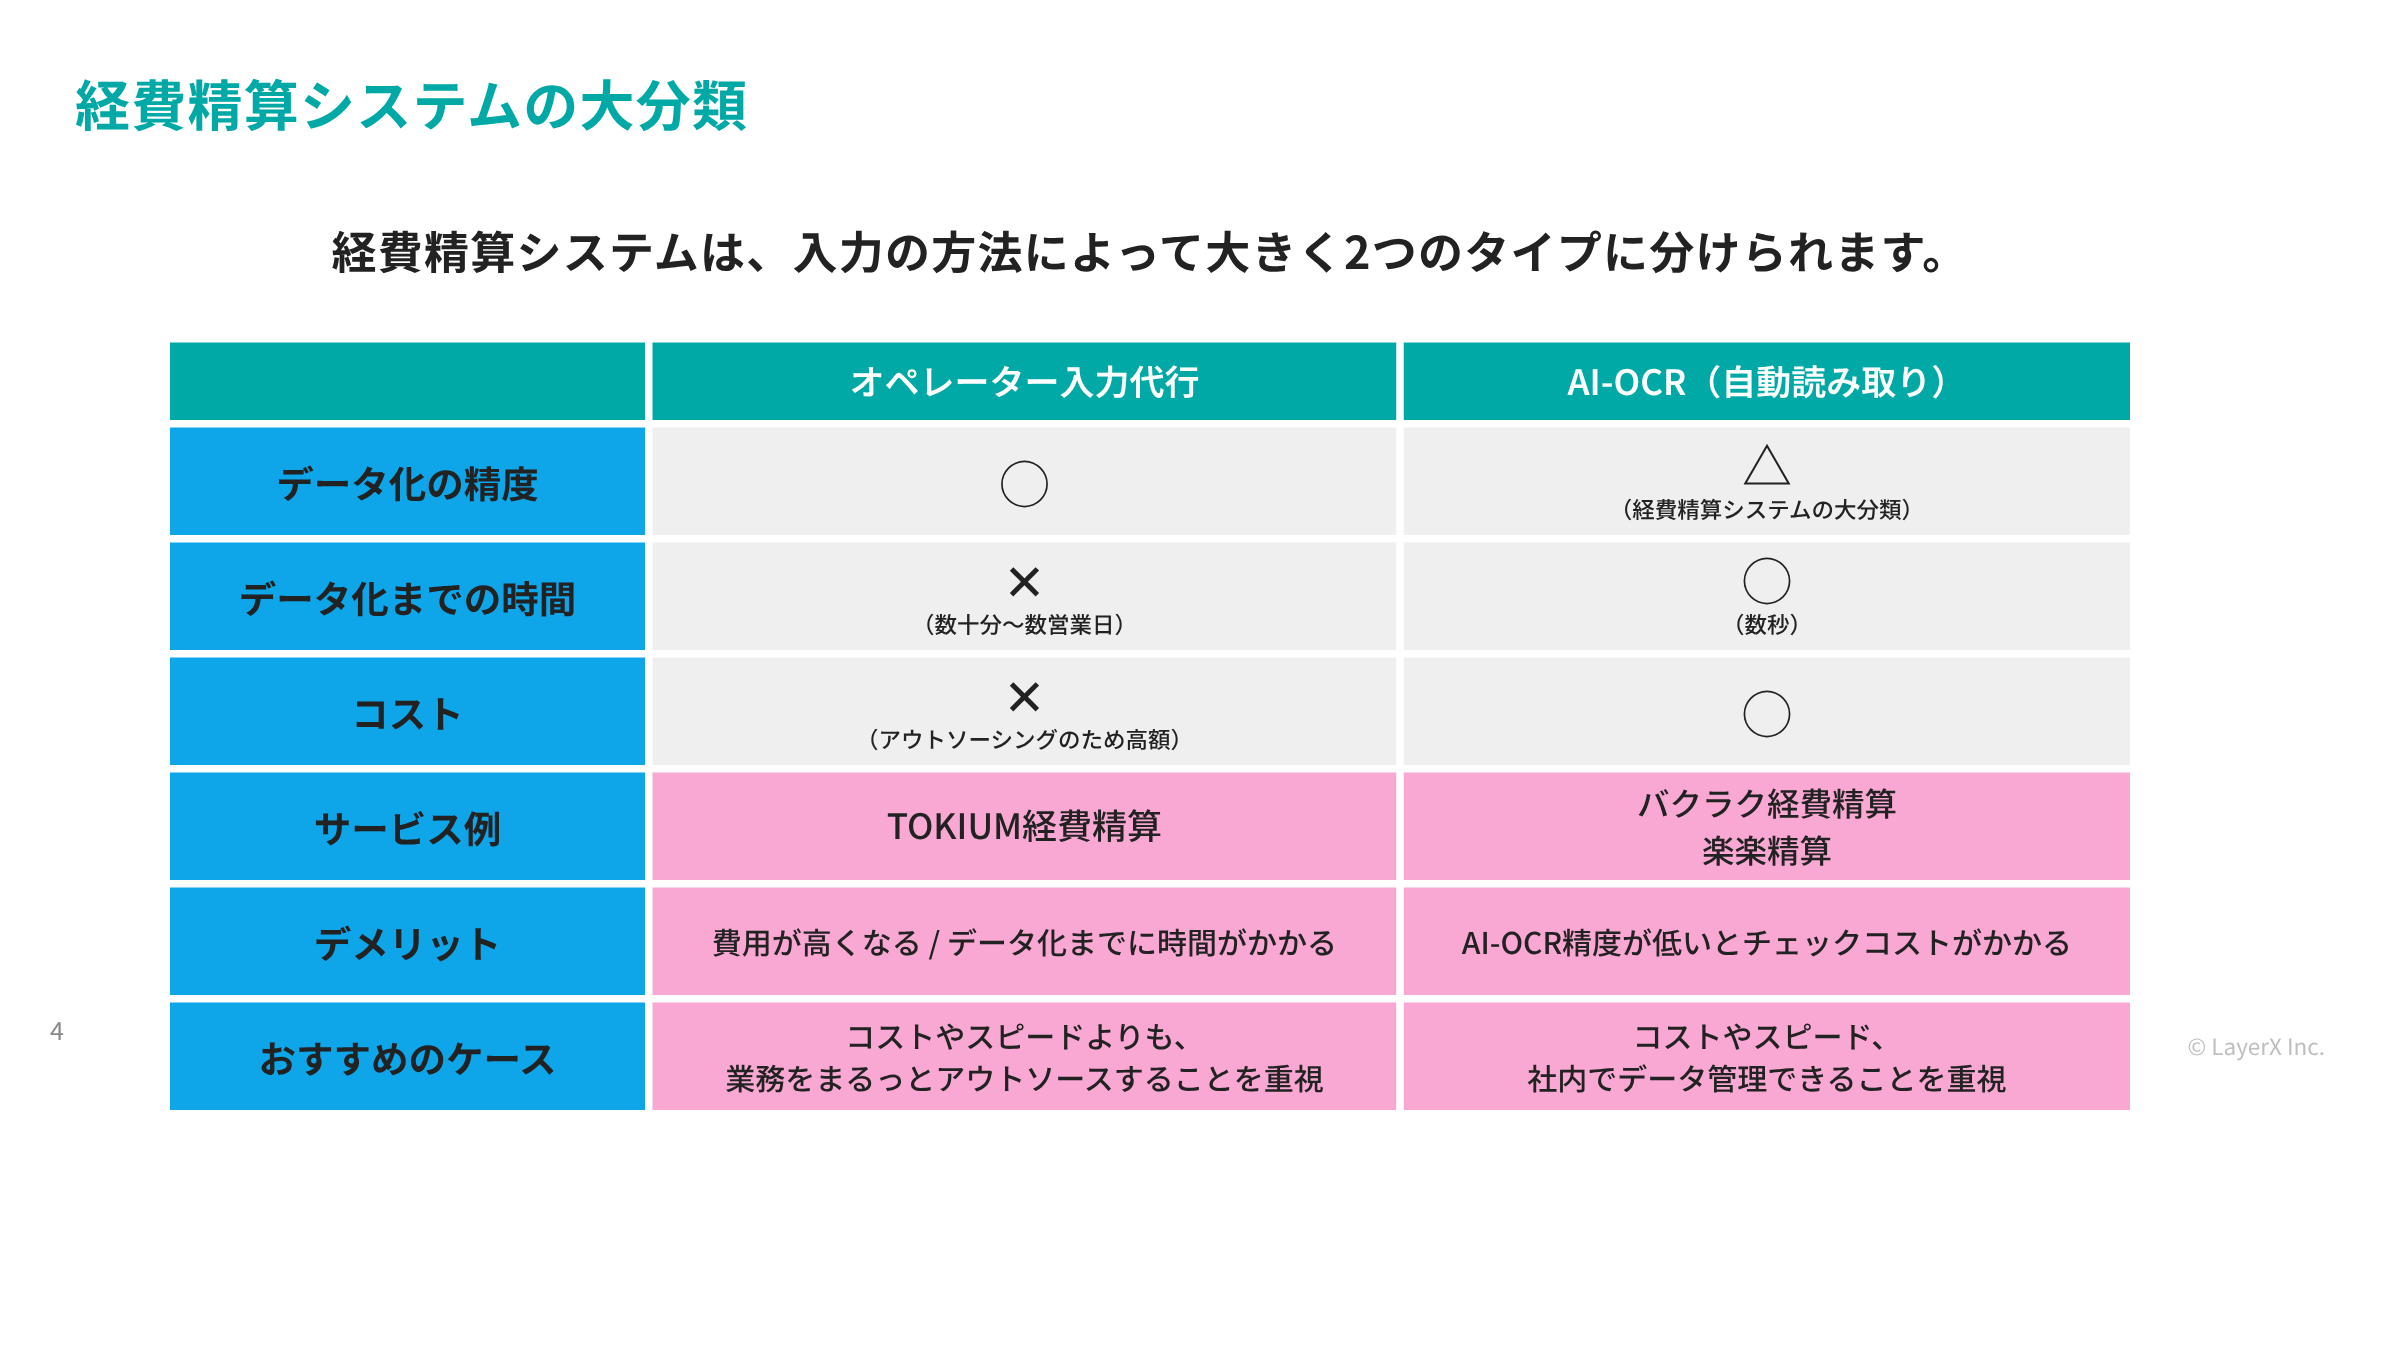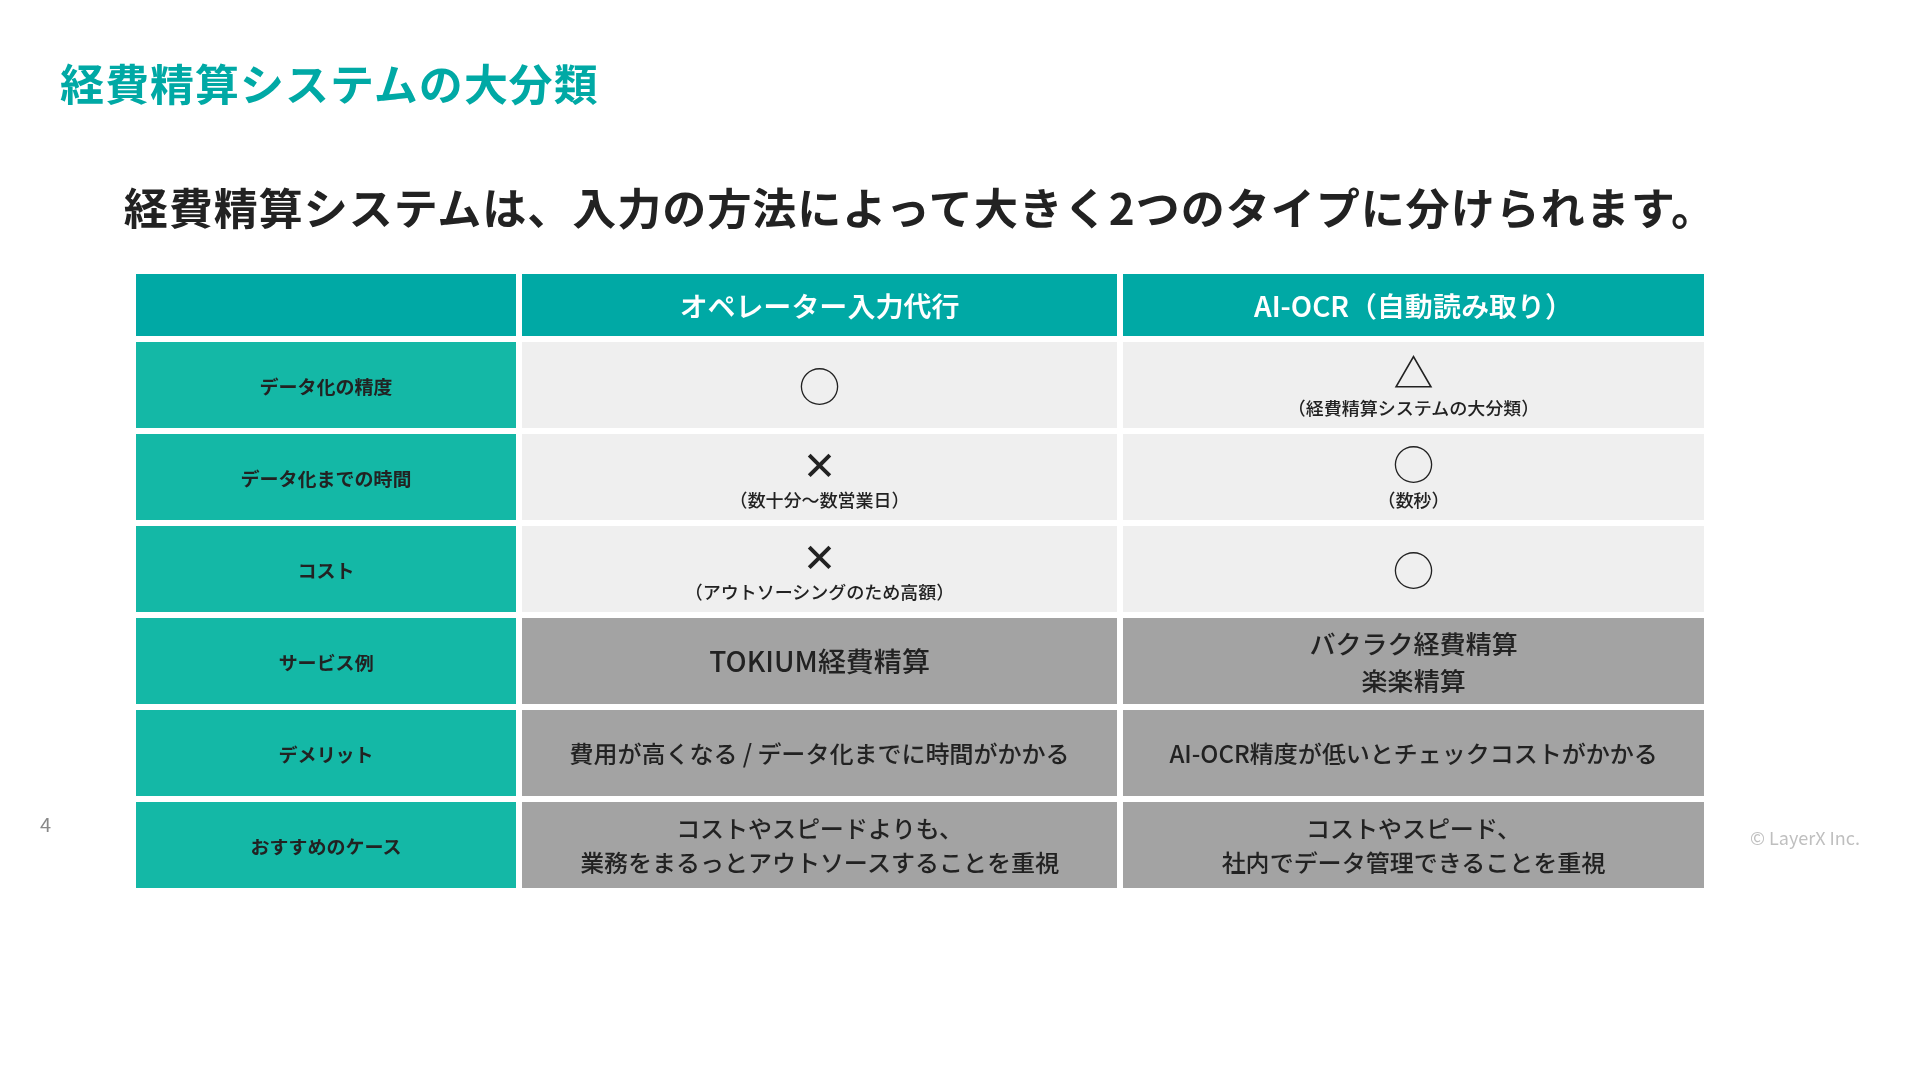--- a/index.html
+++ b/index.html
@@ -2,28 +2,28 @@
 <html><head>
 <meta charset="utf-8">
 <style>
   * { box-sizing: border-box; margin: 0; padding: 0; }
   html, body { width: 1920px; height: 1080px; font-family: "Hiragino Kaku Gothic ProN", "Noto Sans JP", "Yu Gothic", Meiryo, sans-serif; background: #fff; color: #222; }
   .slide { position: relative; width: 1920px; height: 868px; padding: 50px 80px 40px 0; }
   .title-bar { display: flex; align-items: flex-start; justify-content: space-between; padding-left: 60px; }
   .title-text { color: #00a9a5; font-size: 44px; font-weight: 700; letter-spacing: 1px; }
   .logo { display: flex; align-items: center; gap: 6px; font-size: 40px; font-weight: 800; color: #111; letter-spacing: 0.5px; }
   .logo svg { display: block; }
-  .subtitle { text-align: center; font-size: 44px; font-weight: 700; margin: 60px 0 30px; letter-spacing: 1px; }
+  .subtitle { text-align: center; font-size: 36px; font-weight: 700; margin: 60px 0 42px; letter-spacing: 1px; }
   .table-wrap { margin: 0 130px; }
   table { width: 100%; border-collapse: separate; border-spacing: 6px 6px; }
   th, td { text-align: center; vertical-align: middle; }
   th.col-head { background: #00a9a5; color: #fff; font-size: 28px; font-weight: 600; height: 62px; }
   th.col-head.blank { background: #00a9a5; }
-  td.row-label { background: #14b8a6; font-size: 19px; font-weight: 700; height: 86px; width: 380px; }
-  td.cell { background: #a3a3a3; font-size: 24px; font-weight: 500; height: 86px; line-height: 1.35; }
+  td.row-label { background: #0ea5e9; font-size: 30px; font-weight: 700; height: 86px; width: 380px; }
+  td.cell { background: #f9a8d4; font-size: 24px; font-weight: 500; height: 86px; line-height: 1.35; }
   tr.with-bg td.cell { background: #efefef; }
   .sym { font-size: 40px; line-height: 1; display: block; }
   .sym-sub { font-size: 18px; margin-top: 2px; display: block; }
   .multiline { display: flex; flex-direction: column; align-items: center; justify-content: center; gap: 2px; }
   .page-num { position: absolute; left: 40px; bottom: 30px; color: #888; font-size: 20px; }
   .copyright { position: absolute; right: 60px; bottom: 18px; color: #bfbfbf; font-size: 18px; }
 </style>
 </head>
 <body>
 

